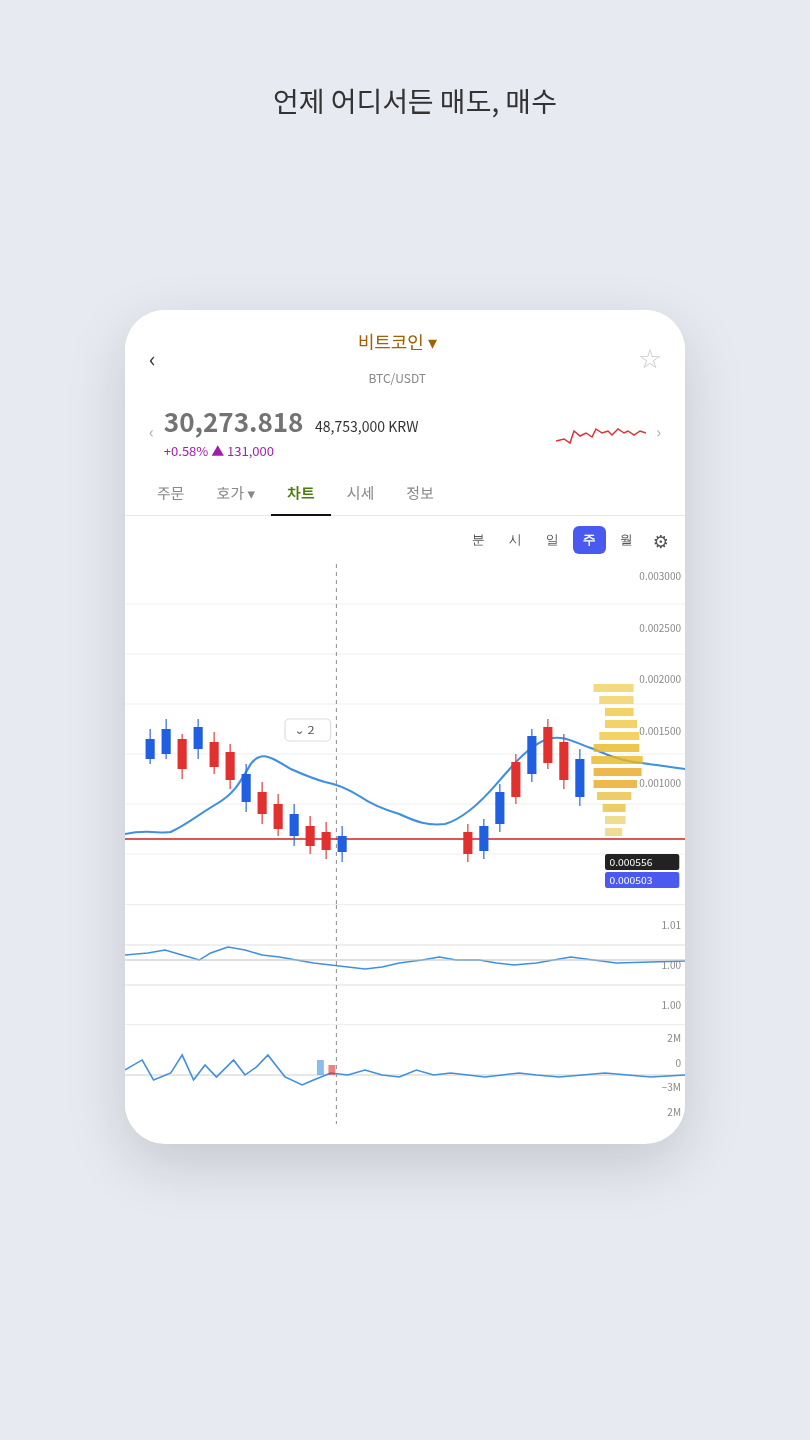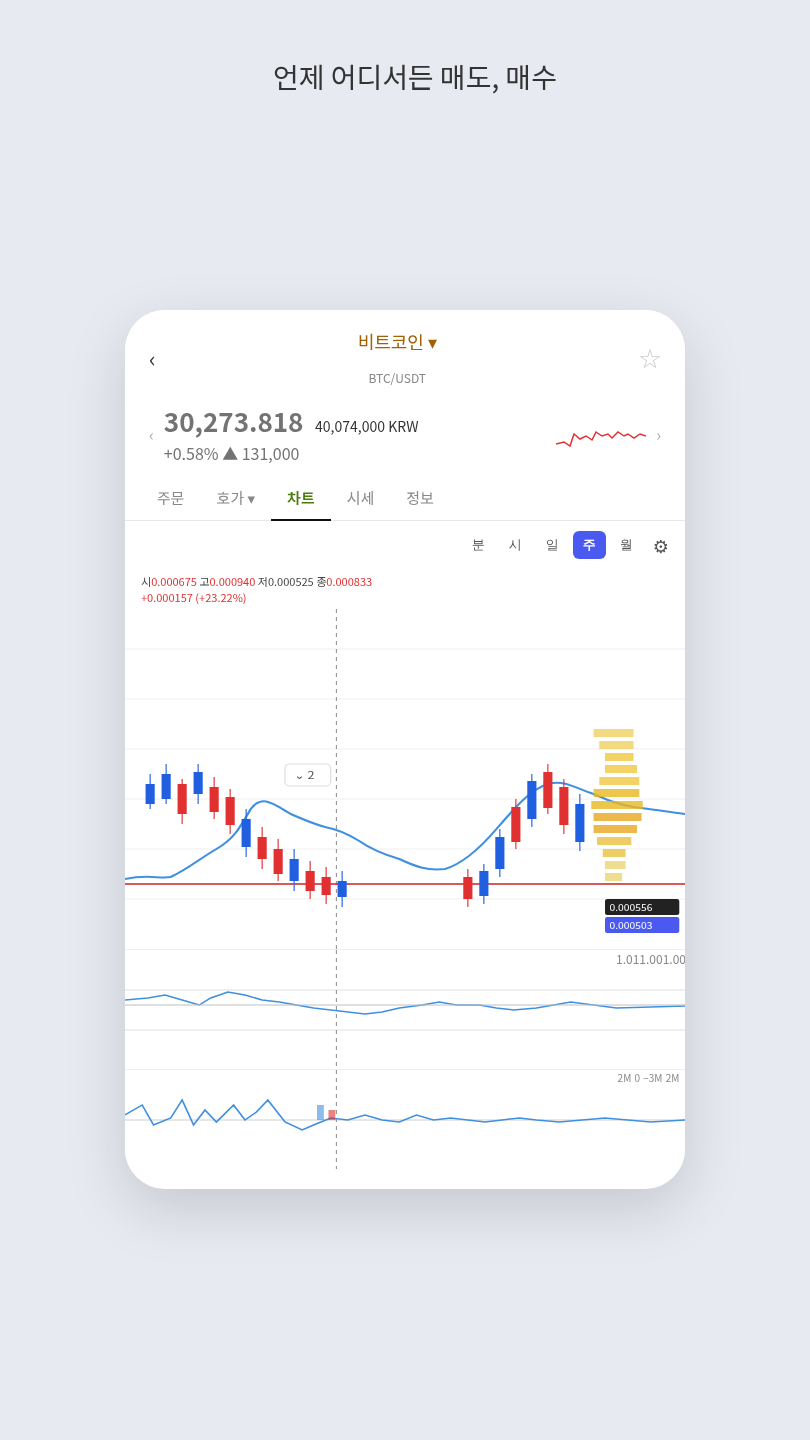--- a/index.html
+++ b/index.html
@@ -7,21 +7,21 @@
       width: 810px;
       height: 1440px;
       background: #e8eaf2;
       font-family: 'Apple SD Gothic Neo', 'Noto Sans KR', sans-serif;
       overflow: hidden;
       position: relative;
     }
 
     .hero-text {
       text-align: center;
-      padding-top: 56px;
+      padding-top: 80px;
       margin-bottom: 40px;
       margin-left: 20px;
     }
 
     .hero-subtitle {
       font-size: 28px;
       color: #333;
       font-weight: 400;
       margin-bottom: 8px;
     }
@@ -104,22 +104,22 @@
       color: #737373;
     }
 
     .price-krw {
       font-size: 14px;
       color: #333;
       margin-left: 8px;
     }
 
     .price-change {
-      font-size: 16px;
-      color: #737373;
+      font-size: 13px;
+      color: #a21caf;
       margin-top: 2px;
     }
 
     .mini-chart {
       width: 90px;
       height: 40px;
     }
 
     .price-nav-right {
       font-size: 16px;
@@ -234,41 +234,42 @@
       border-top: 1px solid #eee;
     }
 
     .chart-secondary-labels {
       position: absolute;
       right: 4px;
       top: 0;
       bottom: 0;
       width: 65px;
       display: flex;
+      flex-direction: column;
       justify-content: space-around;
-      font-size: 12px;
+      font-size: 10px;
       color: #888;
       text-align: right;
     }
 
     .chart-third {
       position: relative;
       width: 100%;
       height: 100px;
       border-top: 1px solid #eee;
     }
 
     .chart-third-labels {
       position: absolute;
       right: 4px;
       top: 0;
       bottom: 0;
       width: 65px;
       display: flex;
-      flex-direction: row;
+      flex-direction: column;
       justify-content: space-around;
       font-size: 10px;
       color: #888;
       text-align: right;
     }
   </style>
 </head>
 <body>
 
 <div class="hero-text">
@@ -284,21 +285,21 @@
       <div class="coin-pair">BTC/USDT</div>
     </div>
     <span class="star-btn">☆</span>
   </div>
 
   <div class="price-row">
     <span class="price-nav-left">‹</span>
     <div class="price-info">
       <div>
         <span class="price-main">30,273.818</span>
-        <span class="price-krw">40,074,000 KRW</span>
+        <span class="price-krw">48,753,000 KRW</span>
       </div>
       <div class="price-change">+0.58%  ▲ 131,000</div>
     </div>
 
     <svg class="mini-chart" viewBox="0 0 90 40">
       <polyline points="0,30 8,28 14,32 18,20 24,25 30,22 36,26 40,18 46,22 52,20 56,24 62,18 68,22 72,20 78,24 84,20 90,22" fill="none" stroke="#e03030" stroke-width="1.5"></polyline>
     </svg>
     <span class="price-nav-right">›</span>
   </div>
 
@@ -314,27 +315,20 @@
     <button class="time-btn">분</button>
     <button class="time-btn">시</button>
     <button class="time-btn">일</button>
     <button class="time-btn active">주</button>
     <button class="time-btn">월</button>
     <span class="settings-btn">⚙</span>
   </div>
 
   <div class="chart-area">
 
-    <div class="chart-info-bar">
-      <span>시</span><span class="red">0.000675</span>
-      <span> 고</span><span class="red">0.000940</span>
-      <span> 저</span><span>0.000525</span>
-      <span> 종</span><span class="red">0.000833</span><br>
-      <span class="red">+0.000157 (+23.22%)</span>
-    </div>
 
     <div class="chart-main">
       <svg width="100%" height="340" viewBox="0 0 490 340" preserveAspectRatio="none">
 
         <line x1="0" y1="40" x2="490" y2="40" stroke="#f0f0f0" stroke-width="1"></line>
         <line x1="0" y1="90" x2="490" y2="90" stroke="#f0f0f0" stroke-width="1"></line>
         <line x1="0" y1="140" x2="490" y2="140" stroke="#f0f0f0" stroke-width="1"></line>
         <line x1="0" y1="190" x2="490" y2="190" stroke="#f0f0f0" stroke-width="1"></line>
         <line x1="0" y1="240" x2="490" y2="240" stroke="#f0f0f0" stroke-width="1"></line>
         <line x1="0" y1="290" x2="490" y2="290" stroke="#f0f0f0" stroke-width="1"></line>
@@ -417,20 +411,30 @@
         <rect x="140" y="155" width="40" height="22" rx="4" fill="rgba(255,255,255,0.9)" stroke="#ddd" stroke-width="1"></rect>
         <text x="148" y="170" font-size="11" fill="#555">⌄ 2</text>
 
         <rect x="420" y="290" width="65" height="16" rx="2" fill="#222"></rect>
         <text x="424" y="302" font-size="9" fill="#fff">0.000556</text>
         <rect x="420" y="308" width="65" height="16" rx="2" fill="#4a5af0"></rect>
         <text x="424" y="320" font-size="9" fill="#fff">0.000503</text>
       </svg>
 
       
+      <div class="y-axis">
+        <span>0.003000</span>
+        <span>0.002500</span>
+        <span>0.002000</span>
+        <span>0.001500</span>
+        <span>0.001000</span>
+        <span></span>
+        <span></span>
+        <span></span>
+      </div>
     </div>
 
     <div class="chart-secondary">
       <svg width="100%" height="120" viewBox="0 0 490 120" preserveAspectRatio="none">
         <line x1="0" y1="40" x2="490" y2="40" stroke="#e0e0e0" stroke-width="1"></line>
         <line x1="0" y1="80" x2="490" y2="80" stroke="#e0e0e0" stroke-width="1"></line>
         <line x1="185" y1="0" x2="185" y2="120" stroke="#999" stroke-width="1" stroke-dasharray="4,4"></line>
         <polyline points="0,50 20,48 35,45 50,50 65,55 75,48 90,42 105,45 120,50 135,52 150,55 165,58 180,60 195,62 210,64 225,62 240,58 260,55 275,52 290,55 310,55 325,58 340,60 360,58 375,55 390,52 410,55 430,58 460,57 490,56" fill="none" stroke="#4090e0" stroke-width="1.5"></polyline>
 
         <line x1="0" y1="55" x2="490" y2="55" stroke="#c0c0c0" stroke-width="1"></line>

